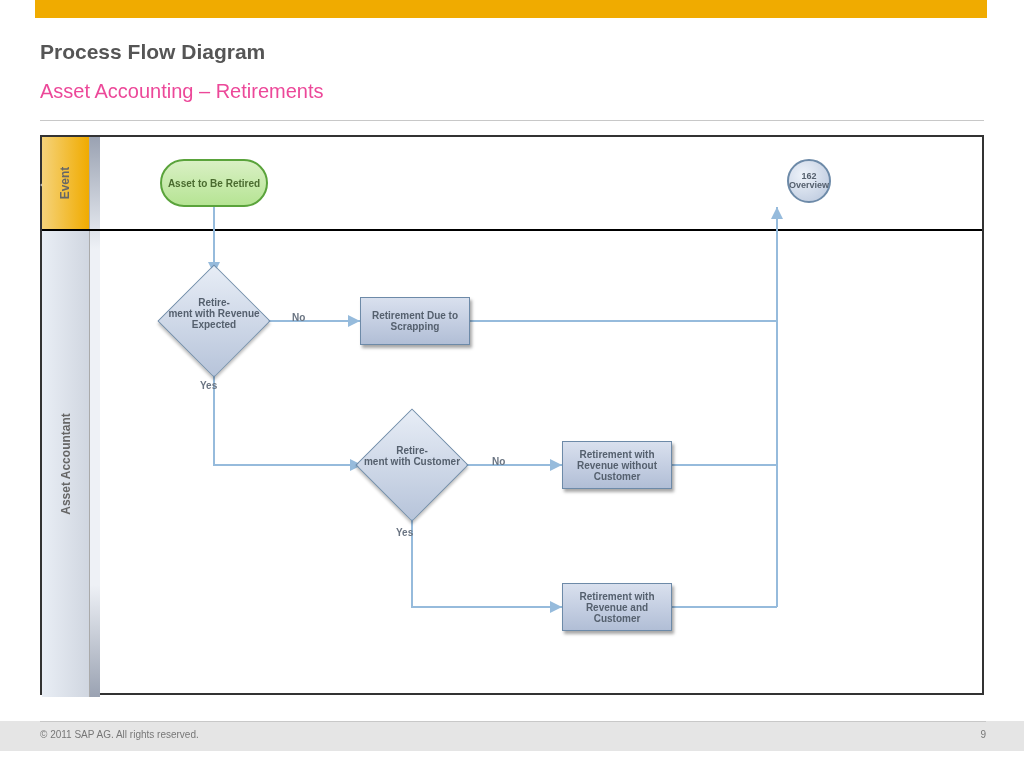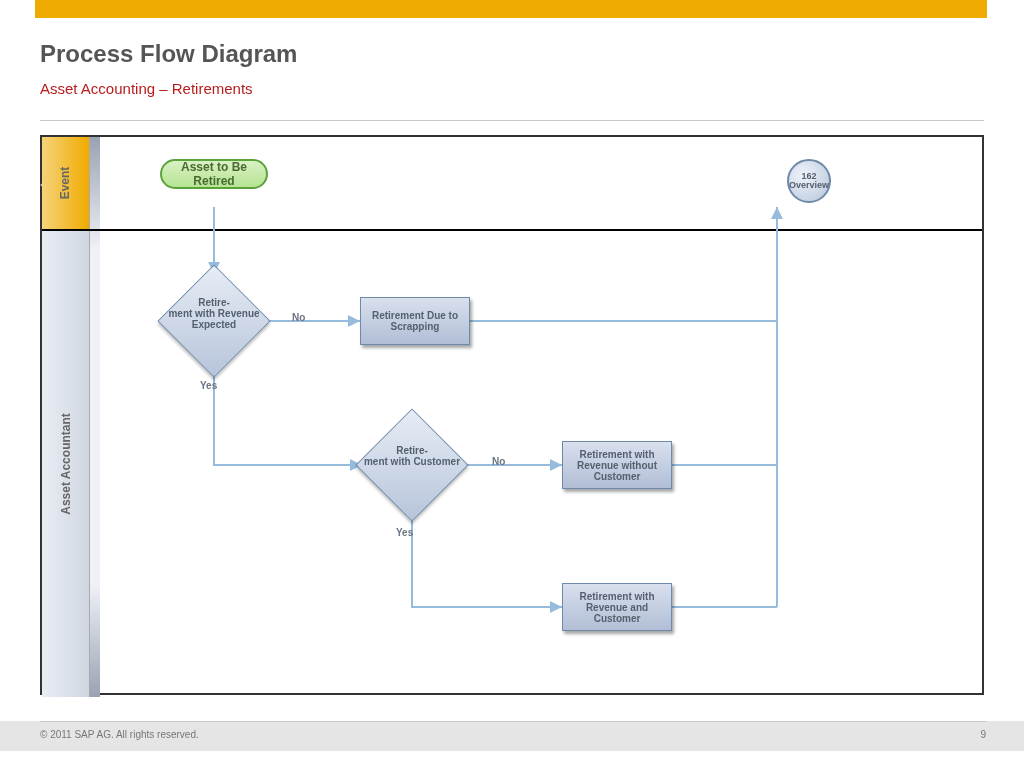--- a/index.html
+++ b/index.html
@@ -14,25 +14,25 @@
   }
 
   
   .top-bar{
     position:absolute; left:35px; top:0; width:952px; height:18px;
     background:#f0ab00;
   }
 
   .title{
     position:absolute; left:40px; top:40px;
-    font-size:24px; font-weight:bold; color:#555;
+    font-size:21px; font-weight:bold; color:#555;
   }
   .subtitle{
     position:absolute; left:40px; top:80px;
-    font-size:15px; color:#b91c1c;
+    font-size:20px; color:#ec4899;
   }
   .hr{
     position:absolute; left:40px; top:120px; width:944px; height:1px;
     background:#c8c8c8;
   }
 
   
   .frame{
     position:absolute; left:40px; top:135px; width:944px; height:560px;
     border:2px solid #333;
@@ -69,26 +69,26 @@
     position:absolute; left:-2px; top:42px;
     width:0;height:0;
     border-top:6px solid transparent;
     border-bottom:6px solid transparent;
     border-right:8px solid #bbb;
   }
 
   
   .start-event{
     position:absolute;
-    width:108px; height:30px;
+    width:108px; height:48px;
     border:2px solid #5aa33b;
     border-radius:24px;
     background:linear-gradient(#d9f0c4,#b6e494);
     display:flex; align-items:center; justify-content:center; text-align:center;
-    font-size:12px; font-weight:bold; color:#4a6b2f;
+    font-size:10px; font-weight:bold; color:#4a6b2f;
   }
   
   .end-event{
     position:absolute; width:44px; height:44px; border-radius:50%;
     border:2px solid #6d8aa8;
     background:radial-gradient(circle at 35% 35%, #eef3fa, #b7c5db);
     display:flex; align-items:center; justify-content:center; text-align:center;
     font-size:9px; font-weight:bold; color:#55606e; line-height:1.05;
   }
   

